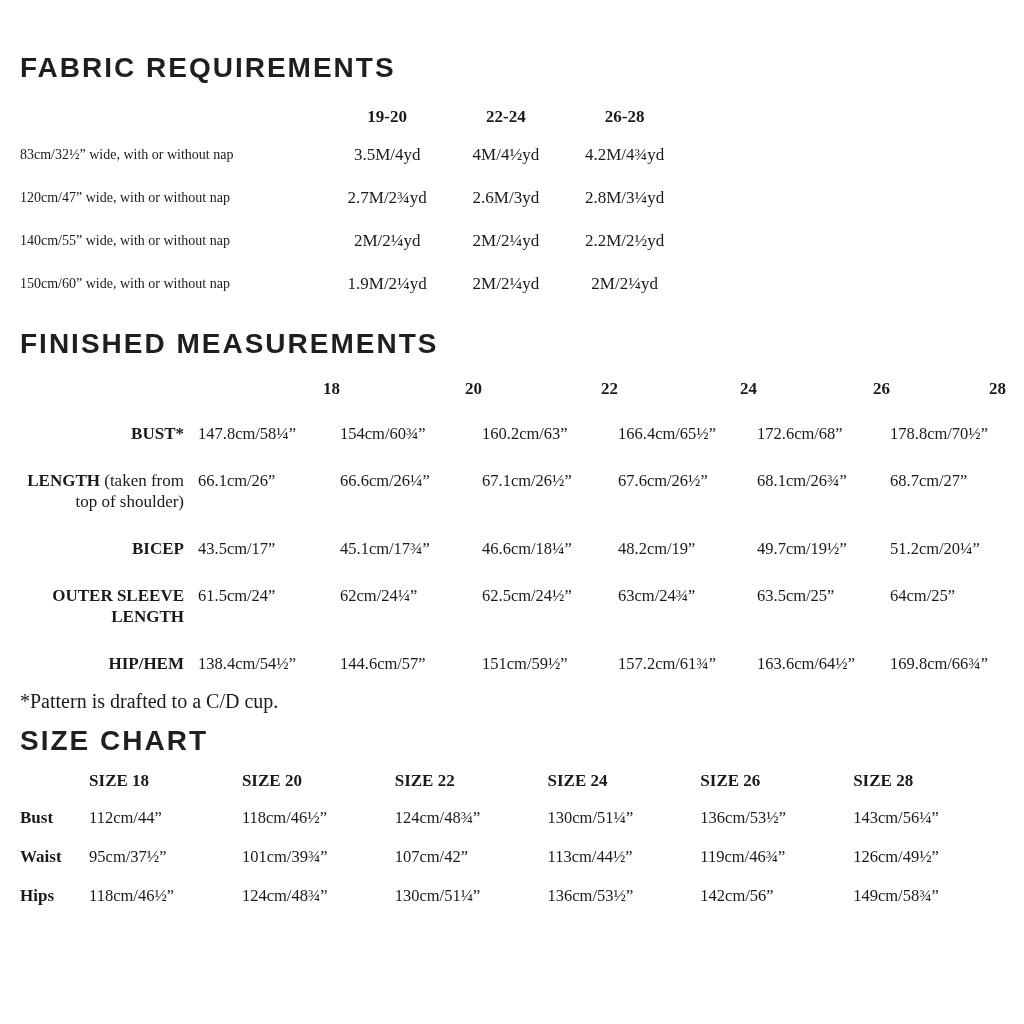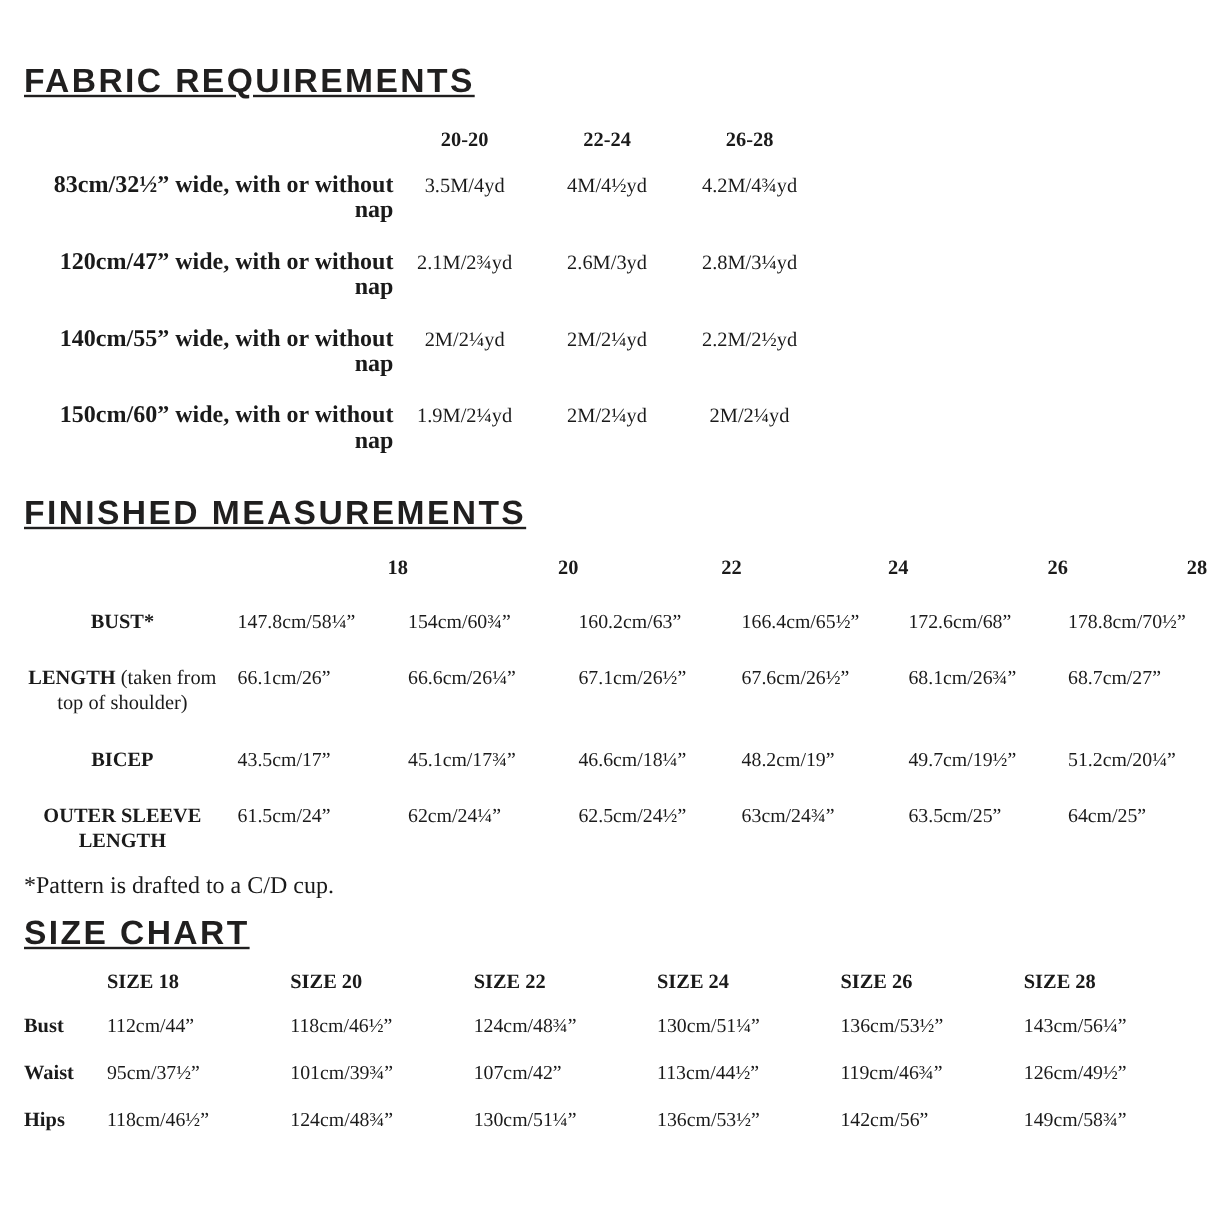--- a/index.html
+++ b/index.html
@@ -16,53 +16,52 @@
     padding: 54px 20px 0 20px;
   }
   .section-title {
     font-family: "Liberation Sans", sans-serif;
     font-weight: 800;
     font-size: 28px;
     line-height: 1;
     letter-spacing: 2px;
     margin: 0;
     color: #201f1f;
-    text-decoration: underline;
   }
   .section + .section { margin-top: 14px; }
 
   table.data-table {
     border-collapse: collapse;
     table-layout: fixed;
   }
   .data-table th, .data-table td {
     padding: 0;
     vertical-align: top;
     font-weight: normal;
     line-height: 21px;
   }
 
   
   .fr-table { margin-top: 24px; width: 664px; }
   .fr-table thead th { font-weight: bold; font-size: 17px; text-align: center; padding-bottom: 17px; }
   .fr-table thead th:first-child { width: 306px; }
   .fr-table thead th:not(:first-child) { width: 118px; }
-  .fr-table tbody th { font-weight: bold; font-size: 20px; text-align: right; padding-bottom: 22px; }
+  .fr-table tbody th { font-weight: normal; font-size: 14px; text-align: left; padding-bottom: 22px; }
   .fr-table tbody td { font-size: 17px; text-align: center; padding-bottom: 22px; }
 
   
   .fm-table { margin-top: 20px; width: 986px; }
   .fm-table thead th { font-weight: bold; font-size: 17px; text-align: right; padding-bottom: 24px; }
   .fm-table thead th:nth-child(1) { width: 178px; }
   .fm-table thead th:nth-child(2) { width: 142px; }
   .fm-table thead th:nth-child(3) { width: 142px; }
   .fm-table thead th:nth-child(4) { width: 136px; }
   .fm-table thead th:nth-child(5) { width: 139px; }
   .fm-table thead th:nth-child(6) { width: 133px; }
-  .fm-table tbody th { font-weight: bold; font-size: 17px; text-align: center; padding: 0 14px 26px 0; }
+  .fm-table tbody th { font-weight: bold; font-size: 17px; text-align: right; padding: 0 14px 26px 0; }
   .fm-table tbody th .note { font-weight: normal; }
   .fm-table tbody td { font-size: 16.5px; padding-bottom: 26px; }
   .footnote { font-size: 20px; margin: -10px 0 0 0; }
 
   
   .sc-table { margin-top: 15px; width: 986px; }
   .sc-table thead th { font-weight: bold; font-size: 17px; text-align: left; padding-bottom: 16px; }
   .sc-table thead th:first-child { width: 66px; }
   .sc-table thead th:not(:first-child) { width: 146px; }
   .sc-table tbody th { font-weight: bold; font-size: 17px; text-align: left; padding-bottom: 18px; }
@@ -72,35 +71,35 @@
 <body>
 
 <div class="page">
 
   <section class="section">
     <h2 class="section-title">FABRIC REQUIREMENTS</h2>
     <table class="data-table fr-table" data-table="fabric_requirements">
         <thead>
           <tr>
             <th></th>
-            <th>20-20</th>
+            <th>19-20</th>
             <th>22-24</th>
             <th>26-28</th>
           </tr>
         </thead>
         <tbody>
           <tr>
             <th><span class="lbl">83cm/32½” wide, with or without nap</span></th>
             <td>3.5M/4yd</td>
             <td>4M/4½yd</td>
             <td>4.2M/4¾yd</td>
           </tr>
           <tr>
             <th><span class="lbl">120cm/47” wide, with or without nap</span></th>
-            <td>2.1M/2¾yd</td>
+            <td>2.7M/2¾yd</td>
             <td>2.6M/3yd</td>
             <td>2.8M/3¼yd</td>
           </tr>
           <tr>
             <th><span class="lbl">140cm/55” wide, with or without nap</span></th>
             <td>2M/2¼yd</td>
             <td>2M/2¼yd</td>
             <td>2.2M/2½yd</td>
           </tr>
           <tr>
@@ -157,20 +156,29 @@
           </tr>
           <tr>
             <th><span class="lbl">OUTER SLEEVE LENGTH</span></th>
             <td>61.5cm/24”</td>
             <td>62cm/24¼”</td>
             <td>62.5cm/24½”</td>
             <td>63cm/24¾”</td>
             <td>63.5cm/25”</td>
             <td>64cm/25”</td>
           </tr>
+          <tr>
+            <th><span class="lbl">HIP/HEM</span></th>
+            <td>138.4cm/54½”</td>
+            <td>144.6cm/57”</td>
+            <td>151cm/59½”</td>
+            <td>157.2cm/61¾”</td>
+            <td>163.6cm/64½”</td>
+            <td>169.8cm/66¾”</td>
+          </tr>
         </tbody>
       </table>
     <p class="footnote">*Pattern is drafted to a C/D cup.</p>
   </section>
 
   <section class="section">
     <h2 class="section-title">SIZE CHART</h2>
     <table class="data-table sc-table" data-table="size_chart">
         <thead>
           <tr>

